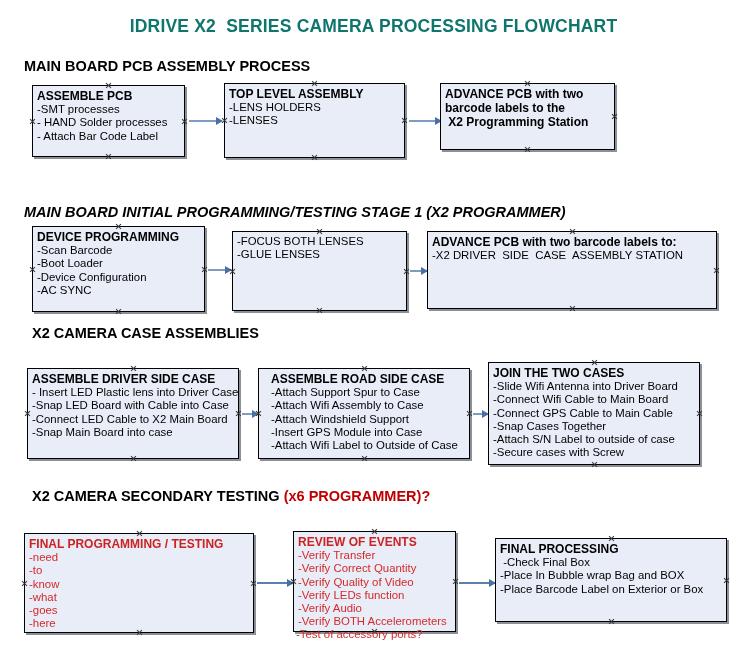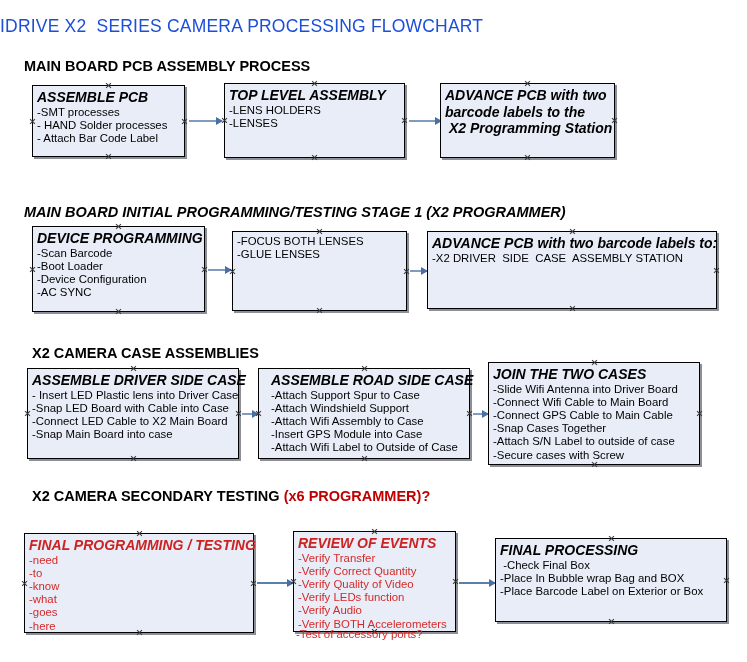--- a/index.html
+++ b/index.html
@@ -14,24 +14,25 @@
     height: 662px;
     background: #ffffff;
     font-family: "Liberation Sans", sans-serif;
     overflow: hidden;
   }
   .title {
     position: absolute;
     left: 0;
     top: 16px;
     width: 747px;
+    text-align: center;
     font-size: 17.5px;
-    font-weight: normal;
+    font-weight: bold;
     letter-spacing: 0.2px;
-    color: #1d4ed8;
+    color: #0f766e;
     white-space: pre;
   }
   .section-head {
     position: absolute;
     font-size: 14.5px;
     font-weight: bold;
     color: #000000;
     white-space: pre;
   }
   .section-head .accent {
@@ -41,26 +42,25 @@
   .box {
     position: absolute;
     box-sizing: border-box;
     background: #e8edf7;
     border: 1px solid #000000;
     box-shadow: 2px 2px 0 0 rgba(120,124,132,0.85);
     padding: 3px 4px 2px 4px;
     overflow: visible;
   }
   .box-title {
-    font-size: 14px;
+    font-size: 12px;
     font-weight: bold;
     color: #000000;
     line-height: 1.18;
     white-space: pre;
-    font-style: italic;
   }
   .box-line {
     font-size: 11.4px;
     color: #000000;
     line-height: 1.16;
     white-space: pre;
   }
   .box.red .box-title,
   .box.red .box-line {
     color: #d42a2a;
@@ -147,21 +147,21 @@
     <span class="handle h-top"></span>
     <span class="handle h-bottom"></span>
     <span class="handle h-left"></span>
     <span class="handle h-right"></span>
   </div>
 
   <div class="connector" style="left:409px; top:120px; width:32px;">
     <span class="arrowhead"></span>
   </div>
 
-  <div class="box" style="left:440px; top:83px; width:175px; height:75px;">
+  <div class="box" style="left:440px; top:83px; width:175px; height:67px;">
     <div class="box-title">ADVANCE PCB with two</div>
     <div class="box-title">barcode labels to the</div>
     <div class="box-title"> X2 Programming Station</div>
     <span class="handle h-top"></span>
     <span class="handle h-bottom"></span>
     <span class="handle h-right"></span>
   </div>
 
   <div class="section-head" style="left:24px; top:204px;font-style:italic;">MAIN BOARD INITIAL PROGRAMMING/TESTING STAGE 1 (X2 PROGRAMMER)</div>
 
@@ -195,43 +195,43 @@
   </div>
 
   <div class="box" style="left:427px; top:231px; width:290px; height:78px;">
     <div class="box-title">ADVANCE PCB with two barcode labels to:</div>
     <div class="box-line">-X2 DRIVER  SIDE  CASE  ASSEMBLY STATION</div>
     <span class="handle h-top"></span>
     <span class="handle h-bottom"></span>
     <span class="handle h-right"></span>
   </div>
 
-  <div class="section-head" style="left:32px; top:345px;">X2 CAMERA CASE ASSEMBLIES</div>
+  <div class="section-head" style="left:32px; top:325px;">X2 CAMERA CASE ASSEMBLIES</div>
 
   <div class="box" style="left:27px; top:368px; width:212px; height:91px;">
     <div class="box-title">ASSEMBLE DRIVER SIDE CASE</div>
     <div class="box-line">- Insert LED Plastic lens into Driver Case</div>
     <div class="box-line">-Snap LED Board with Cable into Case</div>
     <div class="box-line">-Connect LED Cable to X2 Main Board</div>
     <div class="box-line">-Snap Main Board into case</div>
     <span class="handle h-top"></span>
     <span class="handle h-bottom"></span>
     <span class="handle h-left"></span>
     <span class="handle h-right"></span>
   </div>
 
   <div class="connector" style="left:242px; top:413px; width:16px;">
     <span class="arrowhead"></span>
   </div>
 
   <div class="box" style="left:258px; top:368px; width:212px; height:91px;padding-left:12px;">
     <div class="box-title">ASSEMBLE ROAD SIDE CASE</div>
     <div class="box-line">-Attach Support Spur to Case</div>
+    <div class="box-line">-Attach Wifi Assembly to Case</div>
     <div class="box-line">-Attach Windshield Support</div>
-    <div class="box-line">-Attach Wifi Assembly to Case</div>
     <div class="box-line">-Insert GPS Module into Case</div>
     <div class="box-line">-Attach Wifi Label to Outside of Case</div>
     <span class="handle h-top"></span>
     <span class="handle h-bottom"></span>
     <span class="handle h-left"></span>
     <span class="handle h-right"></span>
   </div>
 
   <div class="connector" style="left:473px; top:413px; width:15px;">
     <span class="arrowhead"></span>

